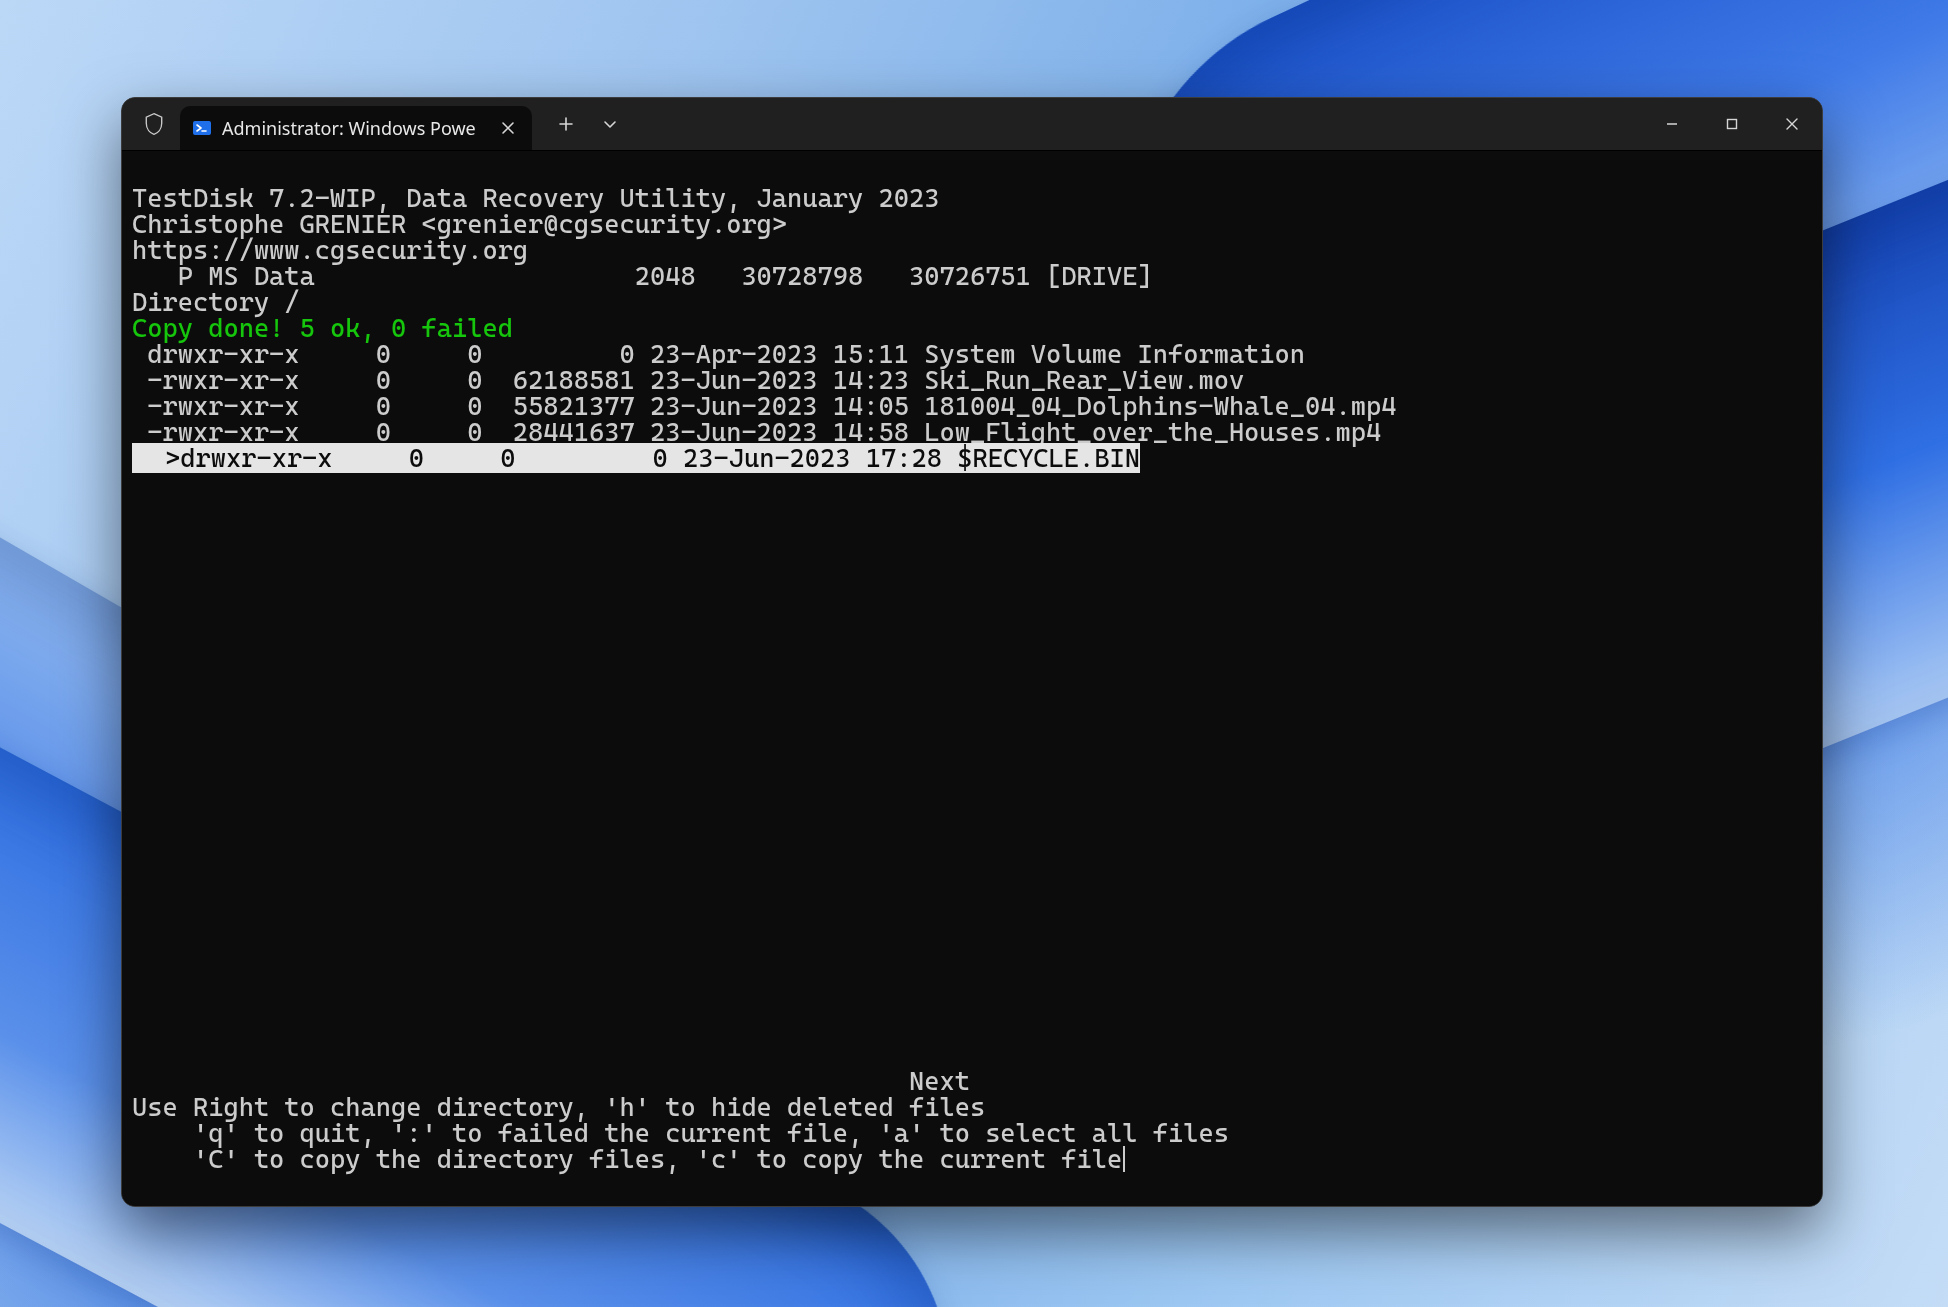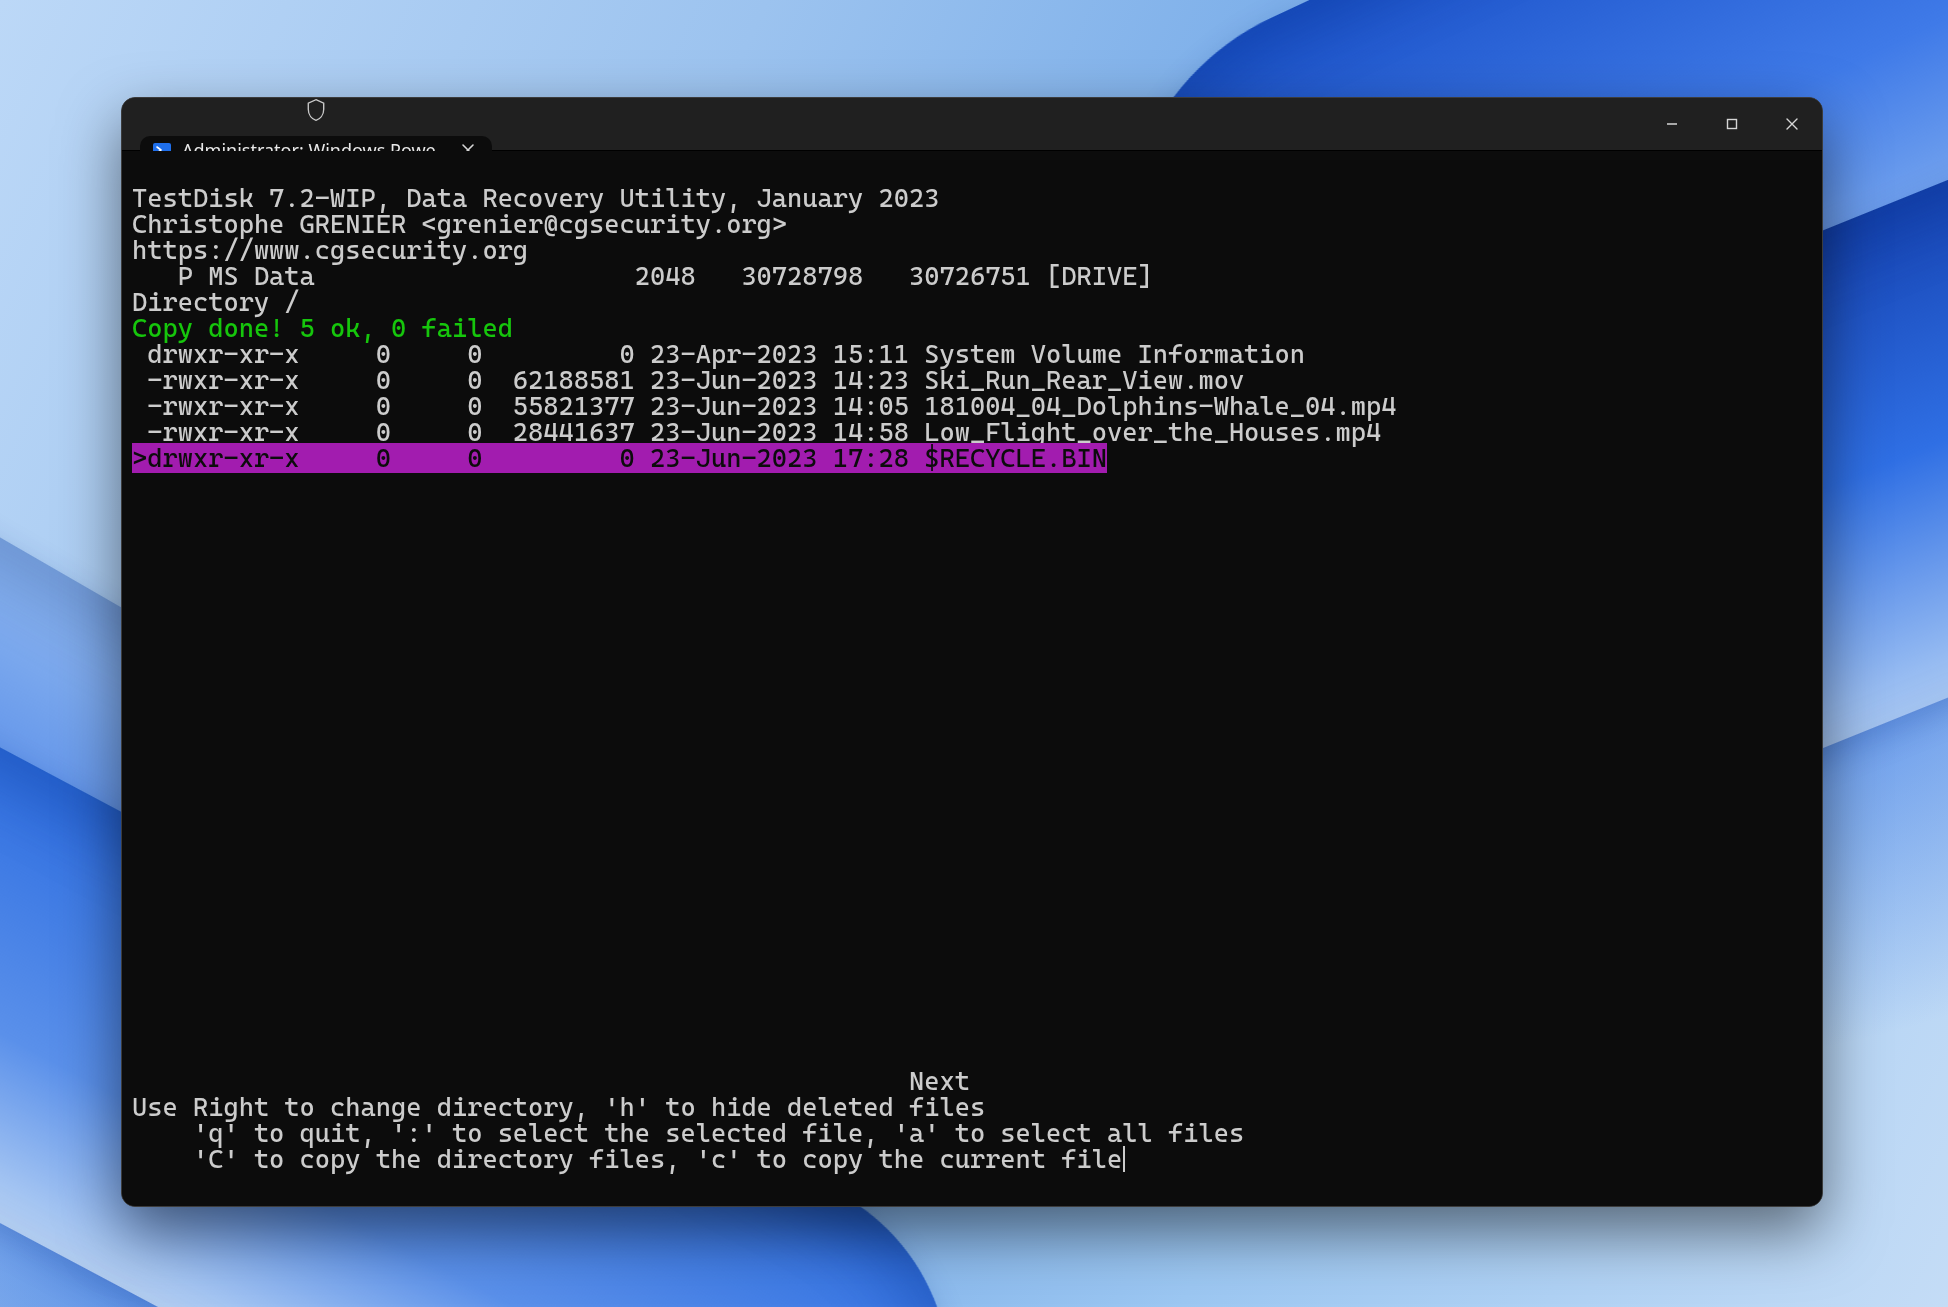--- a/index.html
+++ b/index.html
@@ -27,21 +27,21 @@
   
   .window{
     position:absolute;left:121px;top:97px;width:1700px;height:1108px;
     border-radius:14px;background:#1f1f1f;
     box-shadow:0 25px 60px rgba(0,0,0,.5),0 0 0 1px rgba(255,255,255,.04) inset;
     border:1px solid #3c3c3c;
     overflow:hidden;display:flex;flex-direction:column;
   }
   .titlebar{height:52px;background:#202020;border-bottom:1px solid #000;
     display:flex;align-items:stretch;}
-  .tl-left{display:flex;align-items:center;gap:6px;padding-left:18px;flex-direction:column;}
+  .tl-left{display:flex;align-items:center;gap:6px;padding-left:12px;}
   .shield{
     width:40px;height:52px;display:flex;align-items:center;justify-content:center;color:#c8c8c8;
   }
   .tab{display:flex;align-items:center;gap:10px;background:#0c0c0c;border-top-left-radius:10px;border-top-right-radius:10px;
        padding:0 10px 0 12px;height:44px;margin-top:8px;min-width:330px;max-width:420px;}
   .tab .app-icon{width:20px;height:20px;display:flex;align-items:center;justify-content:center;}
   .tab .title{color:#e8e8e8;font-size:18px;white-space:nowrap;overflow:hidden;text-overflow:ellipsis;flex:1;}
   .tab .close{width:28px;height:28px;display:flex;align-items:center;justify-content:center;color:#d6d6d6;border-radius:6px;}
   .tl-actions{display:flex;align-items:center;gap:0;margin-left:6px;}
   .tl-btn{width:44px;height:52px;display:flex;align-items:center;justify-content:center;color:#d6d6d6;}
@@ -51,21 +51,21 @@
 
   
   .term{
     flex:1;background:#0c0c0c;color:#cccccc;
     font-family:"Cascadia Mono","Consolas",ui-monospace,Menlo,monospace;
     font-size:26px;line-height:26px;white-space:pre;
     padding:8px 8px 8px 10px;overflow:hidden;position:relative;
   }
   .green{color:#16c60c;}
   .bold{font-weight:400;}
-  .selrow{background:#a21caf;color:#0c0c0c;}
+  .selrow{background:#e5e5e5;color:#0c0c0c;padding-left:33px;}
   .caret{display:inline-block;width:2px;height:26px;background:#cccccc;vertical-align:-4px;margin-left:1px;}
   .help-block{position:absolute;left:10px;right:10px;bottom:8px;}
 </style>
 </head>
 <body>
 
 <div class="desktop">
   <div class="ribbon r1"></div>
   <div class="ribbon r2"></div>
   <div class="ribbon r3"></div>
@@ -137,17 +137,17 @@
 <span class="green">Copy done! 5 ok, 0 failed</span>
 <div id="file-list"><span> drwxr-xr-x     0     0         0 23-Apr-2023 15:11 System Volume Information</span>
 <span> -rwxr-xr-x     0     0  62188581 23-Jun-2023 14:23 Ski_Run_Rear_View.mov</span>
 <span> -rwxr-xr-x     0     0  55821377 23-Jun-2023 14:05 181004_04_Dolphins-Whale_04.mp4</span>
 <span> -rwxr-xr-x     0     0  28441637 23-Jun-2023 14:58 Low_Flight_over_the_Houses.mp4</span>
 <span class="selrow">&gt;drwxr-xr-x     0     0         0 23-Jun-2023 17:28 $RECYCLE.BIN</span>
 </div>
     <div class="help-block">
 <span>                                                   Next</span>
 <span><span>Use </span><span class="bold">Right</span><span> to change directory, 'h' to hide deleted files</span></span>
-<span>    'q' to quit, ':' to select the selected file, 'a' to select all files</span>
+<span>    'q' to quit, ':' to failed the current file, 'a' to select all files</span>
 <span><span>    'C' to copy the directory files, 'c' to copy the current file</span><span class="caret"></span></span>
     </div>
   </div>
 </div>
 
 </body></html>

